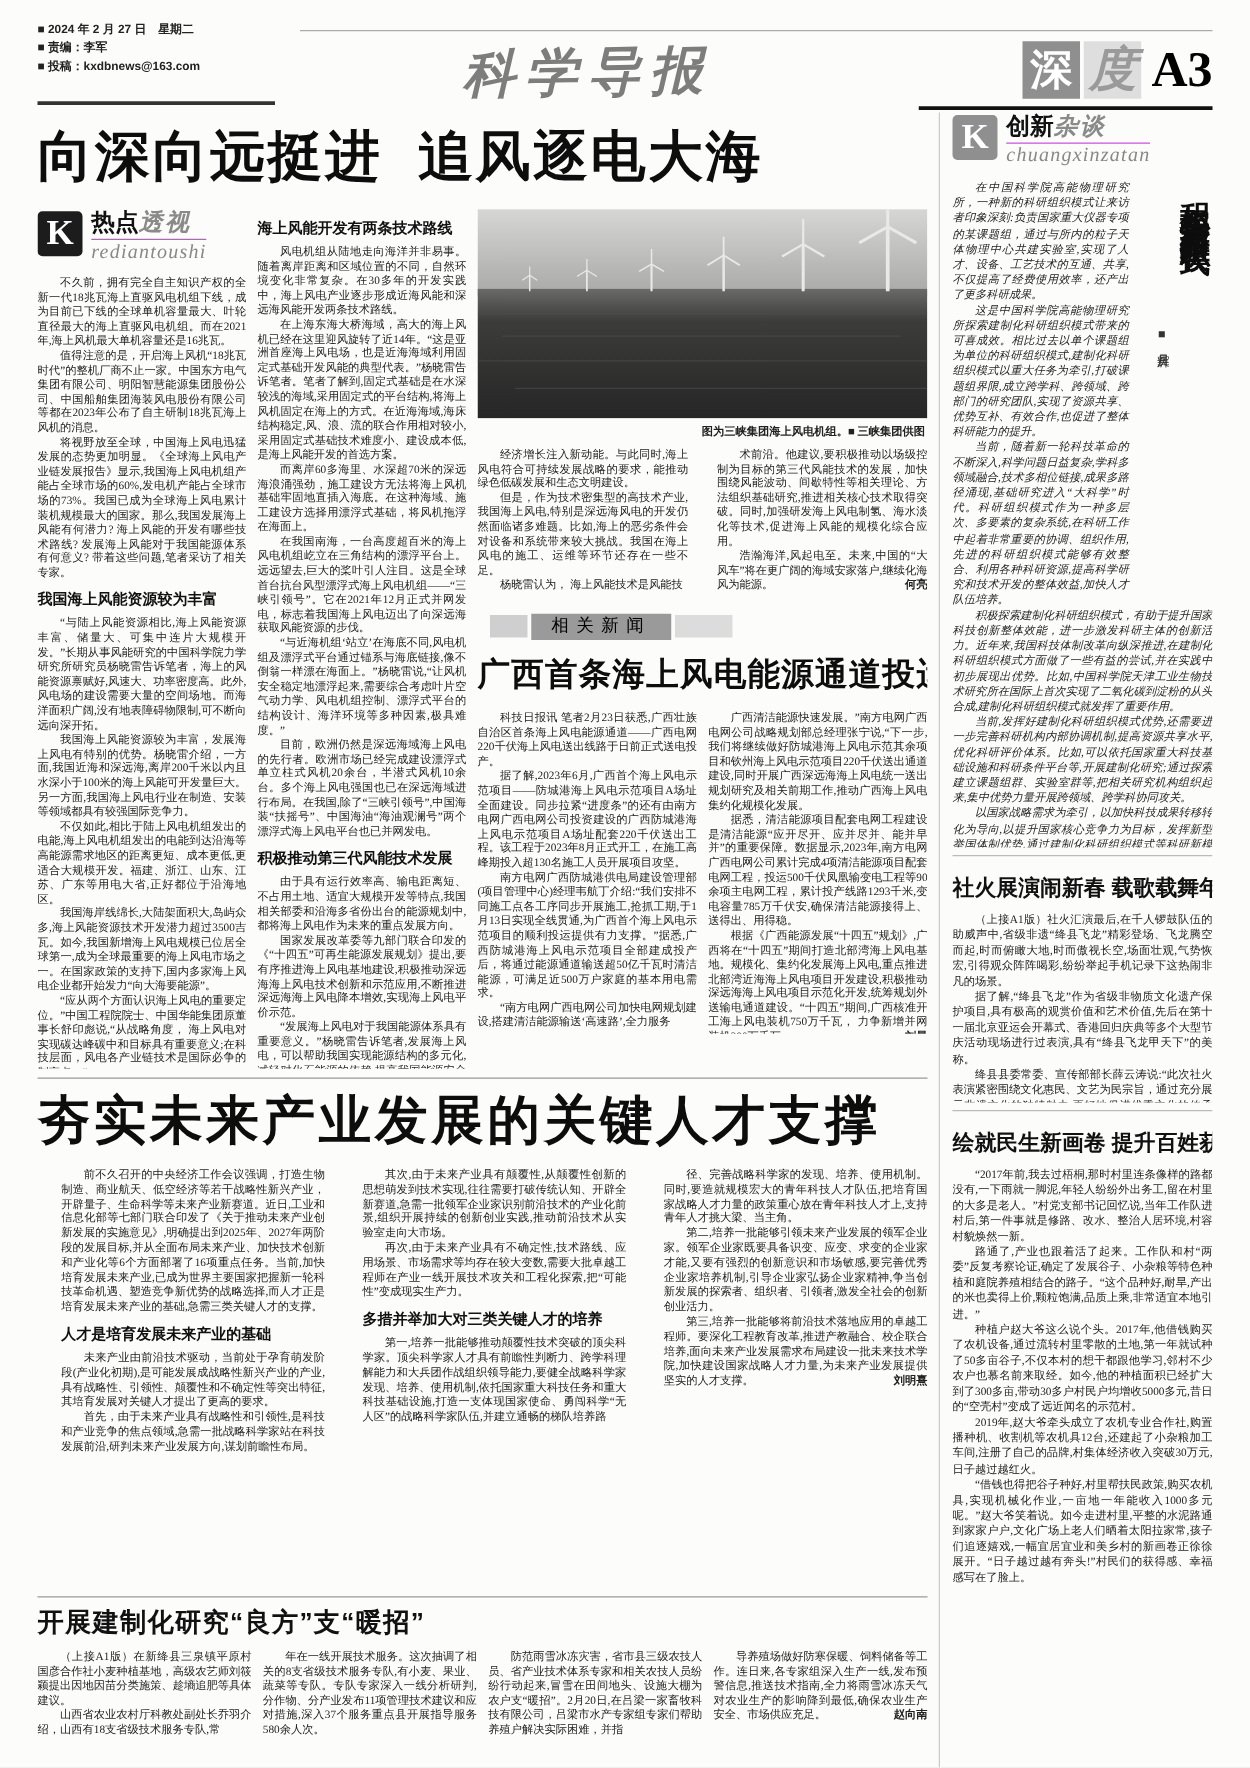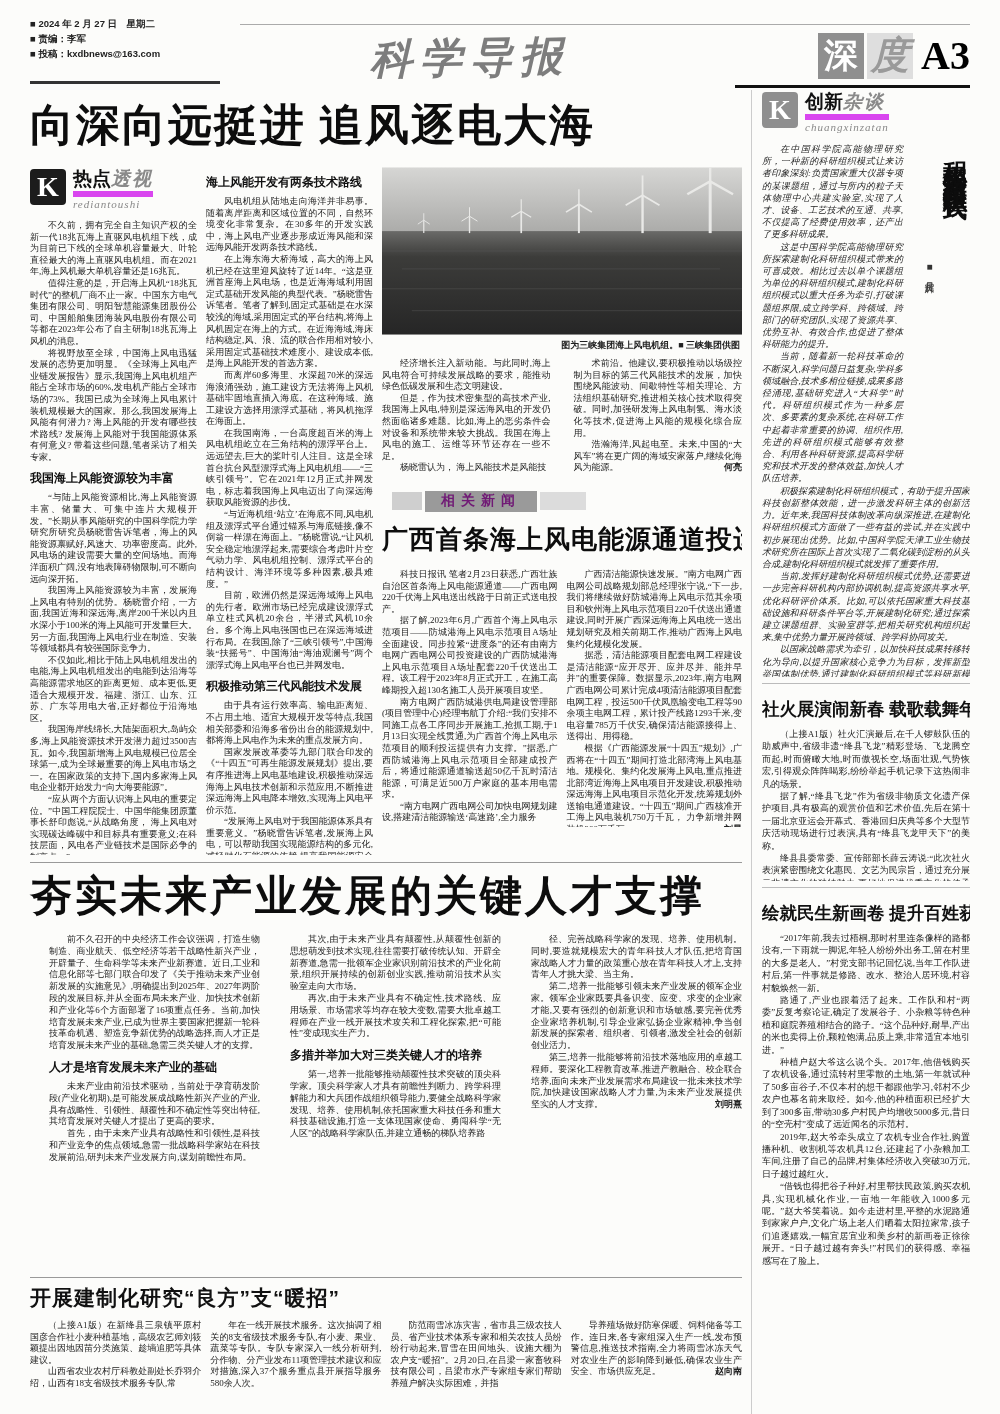--- a/index.html
+++ b/index.html
@@ -18,21 +18,21 @@
   .badge-deep1{width:46px;height:46px;background:#8f8f8f;color:#fff;font-size:34px;font-weight:bold;
                display:flex;align-items:center;justify-content:center;font-family:"Liberation Sans",sans-serif;}
   .badge-deep2{width:46px;height:46px;background:#dedede;color:#9a9a9a;font-size:38px;font-weight:bold;
                display:flex;align-items:center;justify-content:center;font-style:italic;margin-left:3px;}
   .badge-page{font-size:40px;font-weight:bold;color:#000;margin-left:8px;font-family:"Liberation Serif",serif;}
   
   .main{display:flex;margin:0 30px;}
   .left-sec{width:712px;padding-right:9px;border-right:1px solid #ccc;}
   .right-sec{width:228px;padding-left:10px;display:flex;flex-direction:column;height:1310px;overflow:hidden;}
   
-  .headline1{font-family:Liberation Serif, serif;font-weight:900;font-size:44px;
+  .headline1{font-family:Liberation Mono, monospace;font-weight:900;font-size:44px;
              letter-spacing:2px;margin:6px 0 12px;color:#0d0d0d;white-space:nowrap;}
   .headline2{font-family:"Liberation Sans","DejaVu Sans",sans-serif;font-weight:900;font-size:42px;
              letter-spacing:3px;margin:4px 0 10px;color:#0d0d0d;white-space:nowrap;}
   .headline3{font-family:"Liberation Sans","DejaVu Sans",sans-serif;font-weight:bold;font-size:21px;
              letter-spacing:1px;margin:6px 0 8px;color:#111;}
   .headline-side{font-family:"Liberation Sans","DejaVu Sans",sans-serif;font-weight:bold;font-size:17.5px;
              margin:8px 0 7px;color:#111;white-space:nowrap;}
   
   .para{margin:0;text-indent:2em;text-align:justify;font-size:9px;line-height:11.6px;color:#222;}
   .subhead{font-family:"Liberation Sans","DejaVu Sans",sans-serif;font-size:12px;font-weight:bold;
@@ -43,38 +43,38 @@
   .a1-col{width:167px;flex:none;}
   .a1-right{flex:1;display:flex;flex-direction:column;min-width:0;}
   .photo{width:100%;height:168px;display:block;}
   .caption{font-size:9px;font-weight:bold;text-align:right;margin:4px 2px 6px 0;color:#222;}
   .a1-textrow{display:flex;gap:23px;height:124px;overflow:hidden;}
   .a1-textrow>div{flex:1;min-width:0;}
   
   .related{margin-top:8px;flex:1;overflow:hidden;}
   .rel-labelbar{display:flex;align-items:center;height:22px;margin:0 40px 0 10px;}
   .rel-sq{width:30px;height:18px;background:#cfcfcf;flex:none;}
-  .rel-box{background:#9a9a9a;color:#701a75;font-family:"Liberation Sans",sans-serif;font-weight:bold;
+  .rel-box{background:#9a9a9a;color:#000000;font-family:"Liberation Sans",sans-serif;font-weight:normal;
            font-size:14px;letter-spacing:6px;padding:1px 16px 2px;flex:none;margin-left:3px;}
   .rel-ext{height:18px;background:#dcdcdc;width:46px;margin-left:3px;}
   .rel-headline{font-family:"Liberation Sans","DejaVu Sans",sans-serif;font-weight:900;font-size:26px;
                 letter-spacing:1px;text-align:center;margin:10px 0 12px;color:#0d0d0d;white-space:nowrap;}
   .rel-row{display:flex;gap:9px;overflow:hidden;height:258px;}
   .rel-row>div{flex:1;min-width:0;}
   
   .kicker{display:flex;align-items:flex-start;margin:2px 0 10px;}
   .k-badge{width:36px;height:36px;border-radius:4px;color:#fff;display:flex;align-items:center;justify-content:center;
            font-size:28px;font-weight:bold;font-family:"Liberation Serif",serif;flex:none;}
   .k-badge.dark{background:#1c1c1c;}
   .k-badge.gray{background:#8f8f8f;}
   .k-text{margin-left:7px;}
   .k-title{font-size:19px;line-height:20px;white-space:nowrap;}
   .k-title .bold{font-family:"Liberation Sans",sans-serif;font-weight:900;color:#111;}
   .k-title .script{font-style:italic;color:#8a8a8a;font-weight:bold;letter-spacing:2px;}
-  .k-pinyin{font-style:italic;color:#888;font-size:11px;border-top:6px solid #d946ef;margin-top:2px;padding-top:1px;
+  .k-pinyin{font-style:italic;color:#888;font-size:16px;border-top:1px solid #d946ef;margin-top:2px;padding-top:1px;
             font-family:"Liberation Serif",serif;letter-spacing:1px;}
   
   .hr{border-top:1px solid #999;margin:7px 0 5px;}
   .hr-light{border-top:1px solid #bbb;margin:6px 0 5px;}
   
   .t-row{display:flex;gap:11px;height:336px;overflow:hidden;}
   .t-row>div{flex:1;min-width:0;margin-left:19px;}
   .t-row .para{font-size:9px;line-height:11.8px;}
   
   .n-row{display:flex;gap:9px;height:104px;overflow:hidden;}

